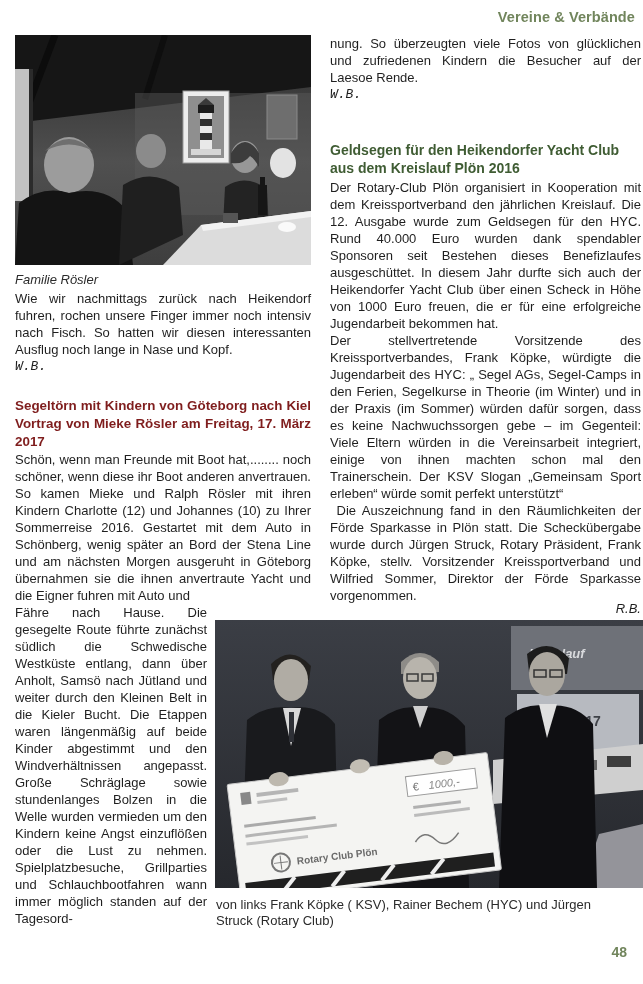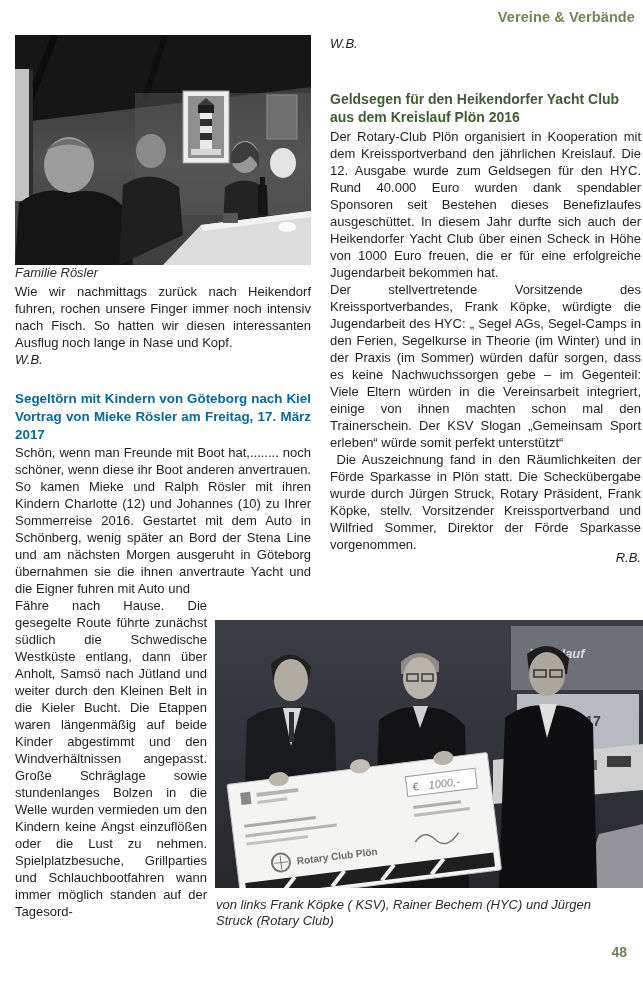--- a/index.html
+++ b/index.html
@@ -24,36 +24,37 @@
   }
   .left-col{position:absolute;left:15px;top:35px;width:296px;}
   .right-col{position:absolute;left:330px;top:35px;width:311px;}
   .body-text{
     font-size:13px;line-height:17px;text-align:justify;
     text-justify:inter-word;margin:0;
   }
   .narrow{width:192px;}
   .caption{
     font-size:13px;line-height:15px;font-style:italic;color:#2b2b2b;
+    margin-top:7px;
   }
   .para-gap{margin-top:3px;}
-  .sig-line{font-size:13px;line-height:17px;font-style:italic;}
+  .sig-line{font-size:13px;line-height:17px;font-style:italic;font-family:Liberation Mono, monospace;}
   .sub-heading{
     font-size:13.4px;line-height:18px;font-weight:700;
-    text-align:justify;margin-top:22px;color:#0369a1;
+    text-align:justify;margin-top:22px;color:#7f1d1d;
   }
   .green-heading{
     font-size:14px;line-height:18px;font-weight:700;
     color:var(--heading-green);margin-top:38px;margin-bottom:2px;
   }
   .inline-sig{float:right;font-style:italic;margin-top:13px;}
   .photo2{position:absolute;left:215px;top:620px;}
   .caption2{
     position:absolute;left:216px;top:897px;width:412px;
-    font-size:13px;line-height:16px;font-style:italic;color:#2b2b2b;
+    font-size:13px;line-height:16px;color:#2b2b2b;
   }
   .page-number{
     position:absolute;right:16px;top:944px;
     font-size:14px;font-weight:700;color:var(--accent);
   }
   svg{display:block;}
 </style>
 </head>
 <body>
 
@@ -115,20 +116,21 @@
 
     <div class="body-text para-gap">Wie wir nachmittags zurück nach Heikendorf fuhren, rochen unsere Finger immer noch intensiv nach Fisch. So hatten wir diesen interessanten Ausflug noch lange in Nase und Kopf.</div>
     <div class="sig-line">W.B.</div>
 
     <div class="sub-heading">Segeltörn mit Kindern von Göteborg nach Kiel Vortrag von Mieke Rösler am Freitag, 17. März 2017</div>
     <div class="body-text">Schön, wenn man Freunde mit Boot hat,........ noch schöner, wenn diese ihr Boot anderen anvertrauen. So kamen Mieke und Ralph Rösler mit ihren Kindern Charlotte (12) und Johannes (10) zu Ihrer Sommerreise 2016. Gestartet mit dem Auto in Schönberg, wenig später an Bord der Stena Line und am nächsten Morgen ausgeruht in Göteborg übernahmen sie die ihnen anvertraute Yacht und die Eigner fuhren mit Auto und</div>
     <div class="body-text narrow">Fähre nach Hause. Die gesegelte Route führte zunächst südlich die Schwedische Westküste entlang, dann über Anholt, Samsö nach Jütland und weiter durch den Kleinen Belt in die Kieler Bucht. Die Etappen waren längenmäßig auf beide Kinder abgestimmt und den Windverhältnissen angepasst. Große Schräglage sowie stundenlanges Bolzen in die Welle wurden vermieden um den Kindern keine Angst einzuflößen oder die Lust zu nehmen. Spielplatzbesuche, Grillparties und Schlauchbootfahren wann immer möglich standen auf der Tagesord-</div>
   </div>
 
   <div class="right-col">
+    <div class="body-text">nung. So überzeugten viele Fotos von glücklichen und zufriedenen Kindern die Besucher auf der Laesoe Rende.</div>
     <div class="sig-line">W.B.</div>
 
     <div class="green-heading">Geldsegen für den Heikendorfer Yacht Club aus dem Kreislauf Plön 2016</div>
     <div class="body-text">Der Rotary-Club Plön organisiert in Kooperation mit dem Kreissportverband den jährlichen Kreislauf. Die 12. Ausgabe wurde zum Geldsegen für den HYC. Rund 40.000 Euro wurden dank spendabler Sponsoren seit Bestehen dieses Benefizlaufes ausgeschüttet. In diesem Jahr durfte sich auch der Heikendorfer Yacht Club über einen Scheck in Höhe von 1000 Euro freuen, die er für eine erfolgreiche Jugendarbeit bekommen hat.</div>
     <div class="body-text">Der stellvertretende Vorsitzende des Kreissportverbandes, Frank Köpke, würdigte die Jugendarbeit des HYC: „ Segel AGs, Segel-Camps in den Ferien, Segelkurse in Theorie (im Winter) und in der Praxis (im Sommer) würden dafür sorgen, dass es keine Nachwuchssorgen gebe – im Gegenteil: Viele Eltern würden in die Vereinsarbeit integriert, einige von ihnen machten schon mal den Trainerschein. Der KSV Slogan „Gemeinsam Sport erleben“ würde somit perfekt unterstützt“</div>
     <div class="body-text">
       <span>&nbsp;Die Auszeichnung fand in den Räumlichkeiten der Förde Sparkasse in Plön statt. Die Scheckübergabe wurde durch Jürgen Struck, Rotary Präsident, Frank Köpke, stellv. Vorsitzender Kreissportverband und Wilfried Sommer, Direktor der Förde Sparkasse vorgenommen.</span>
       <span class="inline-sig">R.B.</span>
     </div>
   </div>

